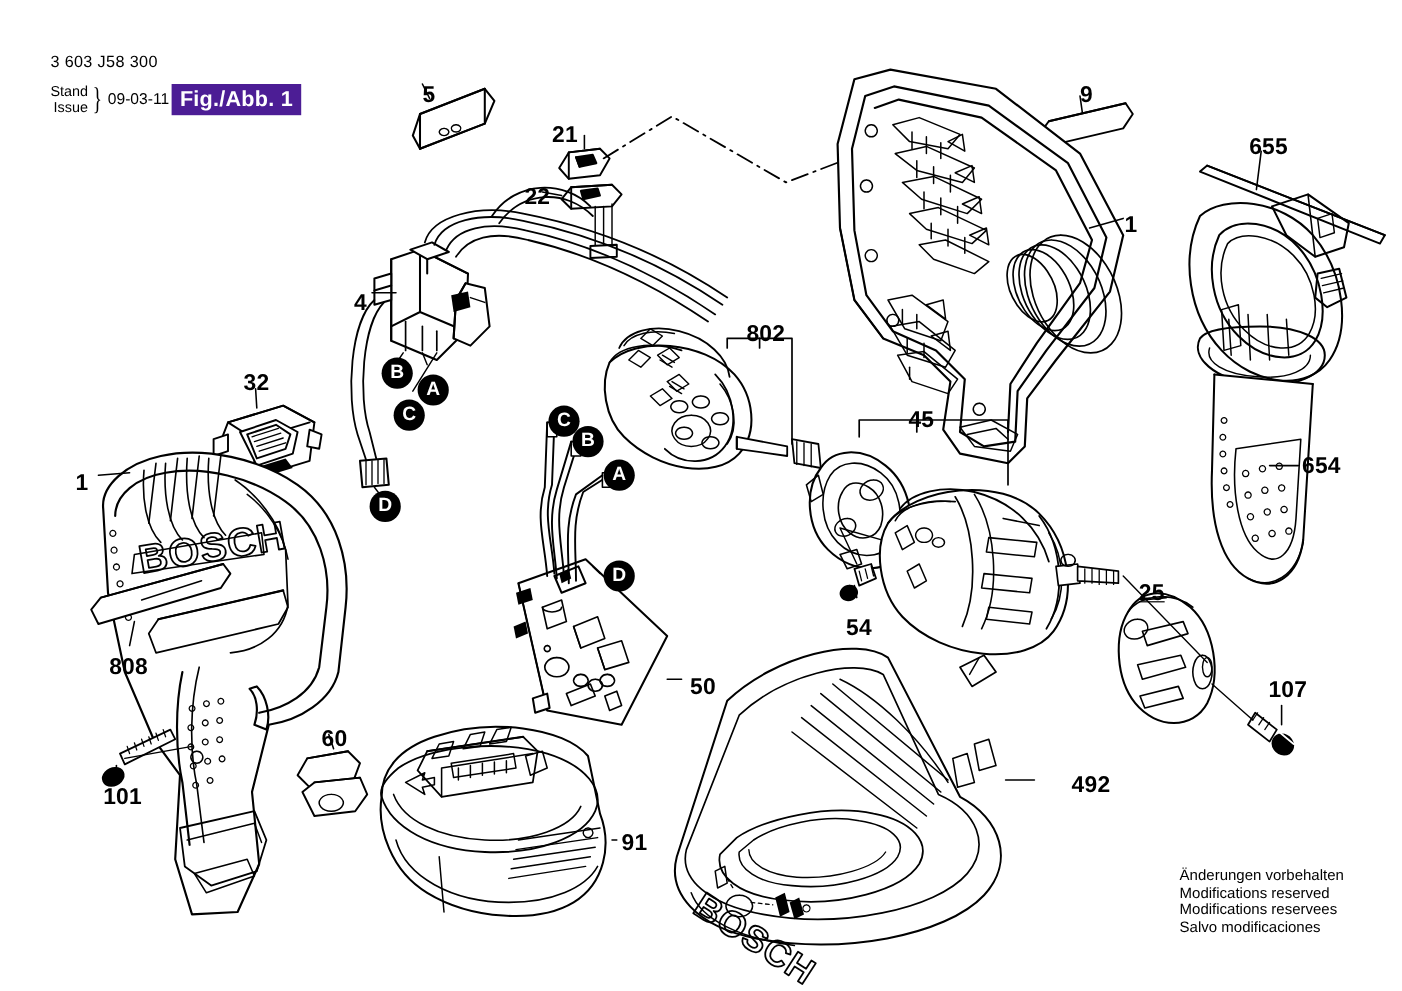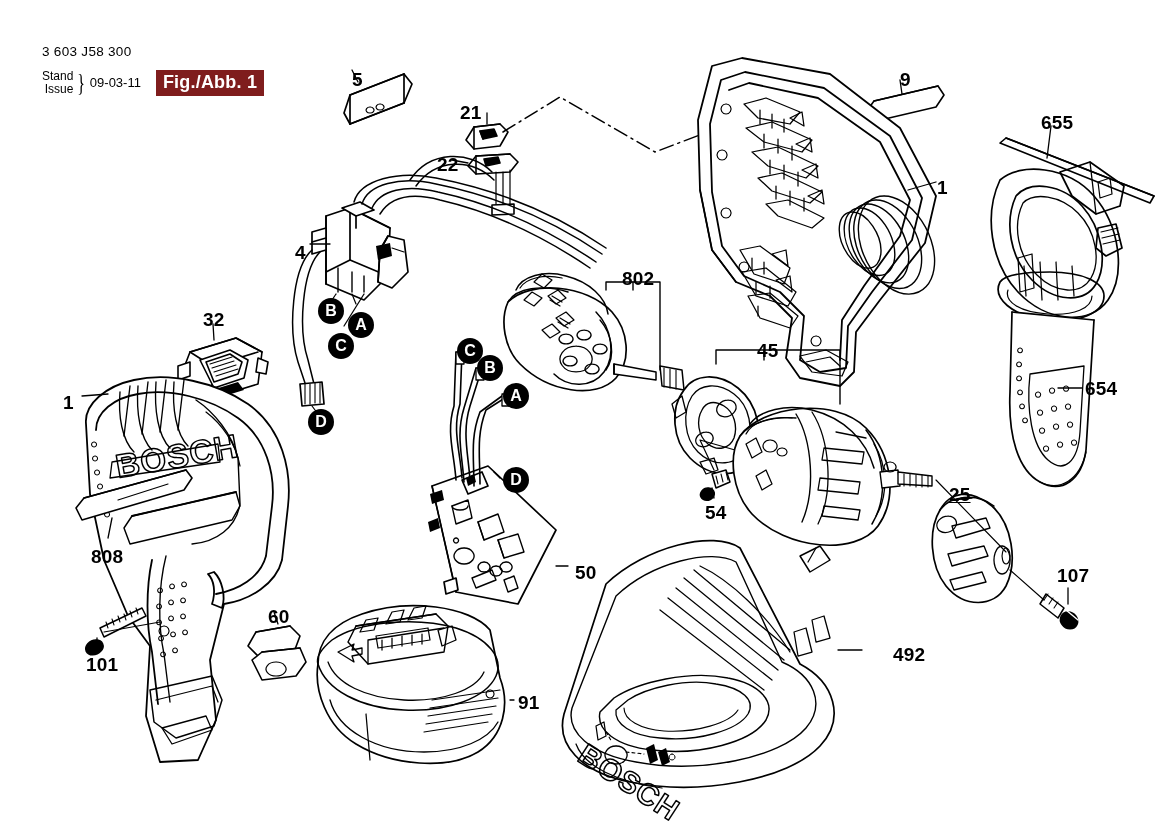--- a/index.html
+++ b/index.html
@@ -29,23 +29,23 @@
   }
   .hdr-stand{
     font-size:12px;line-height:12.5px;white-space:nowrap;text-align:right;
   }
   .hdr-brace{
     font-size:26px;line-height:23px;margin:0 1px 0 2px;
     transform:scaleX(.62);font-family:"Liberation Serif",serif;
   }
   .hdr-date{font-size:13px;white-space:nowrap;margin-left:1px;}
   .fig-badge{
-    background:#7f1d1d;color:#ffffff;
+    background:#4c1d95;color:#ffffff;
     font-size:18px;font-weight:bold;
-    padding:2px 7px 3px 7px;margin-left:15px;
+    padding:2px 7px 3px 7px;margin-left:2px;
     white-space:nowrap;letter-spacing:.2px;
   }
 
   
   .footer{
     position:absolute;left:983px;top:722px;
     font-size:12.5px;line-height:14.6px;white-space:nowrap;
   }
 
   
@@ -683,35 +683,41 @@
       <div class="hdr-stand">
         <div>Stand</div>
         <div>Issue</div>
       </div>
       <div class="hdr-brace">}</div>
       <div class="hdr-date">09-03-11</div>
       <div class="fig-badge">Fig./Abb. 1</div>
     </div>
   </div>
 
+  <div class="footer">
+    <div>Änderungen vorbehalten</div>
+    <div>Modifications reserved</div>
+    <div>Modifications reservees</div>
+    <div>Salvo modificaciones</div>
+  </div>
 
   <div id="callout-layer">
       <div class="callout" style="left: 352px; top: 70px;">5</div>
       <div class="callout" style="left: 900px; top: 70px;">9</div>
       <div class="callout" style="left: 460px; top: 103px;">21</div>
       <div class="callout" style="left: 1041px; top: 113px;">655</div>
       <div class="callout" style="left: 437px; top: 155px;">22</div>
       <div class="callout" style="left: 937px; top: 178px;">1</div>
       <div class="callout" style="left: 295px; top: 243px;">4</div>
       <div class="callout" style="left: 622px; top: 269px;">802</div>
       <div class="callout" style="left: 203px; top: 310px;">32</div>
       <div class="callout" style="left: 757px; top: 341px;">45</div>
       <div class="callout" style="left: 1085px; top: 379px;">654</div>
       <div class="callout" style="left: 63px; top: 393px;">1</div>
-      <div class="callout" style="left: 705px; top: 503px; text-align: center;">54</div>
+      <div class="callout" style="left: 705px; top: 514px; text-align: center;">54</div>
       <div class="callout" style="left: 949px; top: 485px; text-decoration: underline;">25</div>
       <div class="callout" style="left: 91px; top: 547px;">808</div>
       <div class="callout" style="left: 575px; top: 563px;">50</div>
       <div class="callout" style="left: 1057px; top: 566px;">107</div>
       <div class="callout" style="left: 268px; top: 607px;">60</div>
       <div class="callout" style="left: 86px; top: 655px;">101</div>
       <div class="callout" style="left: 893px; top: 645px;">492</div>
       <div class="callout" style="left: 518px; top: 693px;">91</div>
     </div>
   <div id="bubble-layer">

